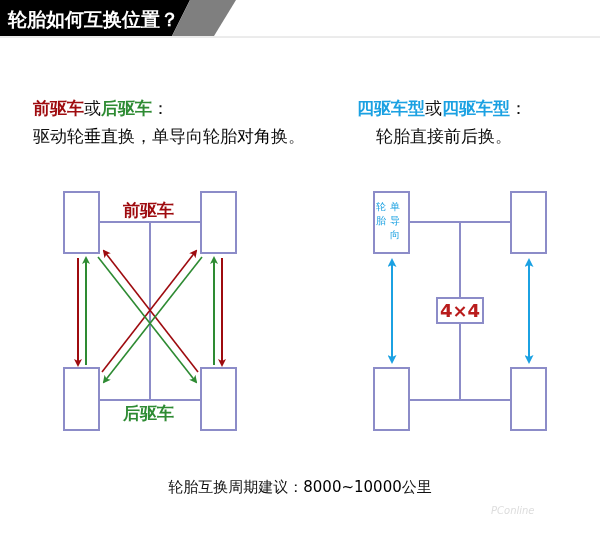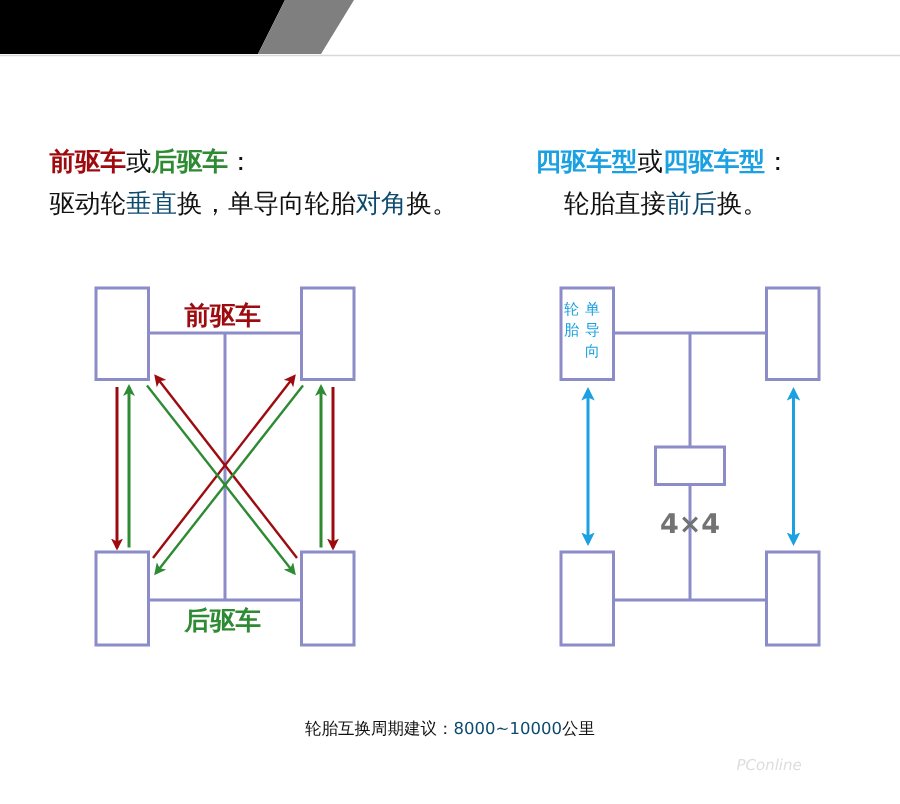--- a/index.html
+++ b/index.html
@@ -15,52 +15,53 @@
     position: absolute; left: 8px; top: 5px; height: 28px; line-height: 28px;
     color: #ffffff; font-size: 19px; font-weight: bold; letter-spacing: 0px;
     white-space: nowrap;
   }
   .intro {
     position: absolute; font-size: 17px; line-height: 28px; color: #111; white-space: nowrap;
   }
   .intro .b { font-weight: bold; }
   .c-darkred { color: #9e0b0f; }
   .c-green { color: #2e8b33; }
-  .c-red { color: #0c4a6e; }
+  .c-red { color: #000000; }
   .c-blue { color: #1ba1e2; margin-top: 19px; }
   .diagram { position: absolute; left: 0; top: 0; width: 600px; height: 536px; }
   .diag-label {
     position: absolute; font-size: 17px; font-weight: bold; white-space: nowrap;
   }
   .tire-label {
     position: absolute; font-size: 10px; font-weight: normal; color: #1ba1e2;
     line-height: 14px; white-space: nowrap;
   }
   .box-label {
-    position: absolute; font-size: 18px; font-weight: bold; color: #737373;
-    text-align: center; line-height: 25px; margin-top: 39px;
+    position: absolute; font-size: 18px; font-weight: bold; color: #b91c1c;
+    text-align: center; line-height: 25px;
   }
   .footer {
     position: absolute; left: 0; width: 600px; top: 478px; text-align: center;
-    font-size: 11px; color: #111; white-space: nowrap;
+    font-size: 15px; color: #111; white-space: nowrap;
   }
   .watermark {
     position: absolute; left: 491px; top: 505px; font-size: 10px; color: #dddddd;
     font-style: italic; white-space: nowrap;
   }
 </style>
 </head>
 <body>
 
 <div class="header-bar">
   <svg width="600" height="38">
     <polygon points="0,0 190,0 172,36 0,36" fill="#000000"></polygon>
     <polygon points="190,0 236,0 214,36 172,36" fill="#7f7f7f"></polygon>
     <line x1="0" y1="37" x2="600" y2="37" stroke="#d8d8d8" stroke-width="1"></line>
   </svg>
+  <div class="header-title">轮胎如何互换位置？</div>
 </div>
 
 <div class="intro" style="left:33px; top:94px;text-align:center;">
   <span class="b c-darkred">前驱车</span><span>或</span><span class="b c-green">后驱车</span><span>：</span>
 </div>
 <div class="intro" style="left:33px; top:122px;">
   <span>驱动轮</span><span class="c-red">垂直</span><span>换，单导向轮胎</span><span class="c-red">对角</span><span>换。</span>
 </div>
 
 <div class="intro" style="left:357px; top:94px;">

